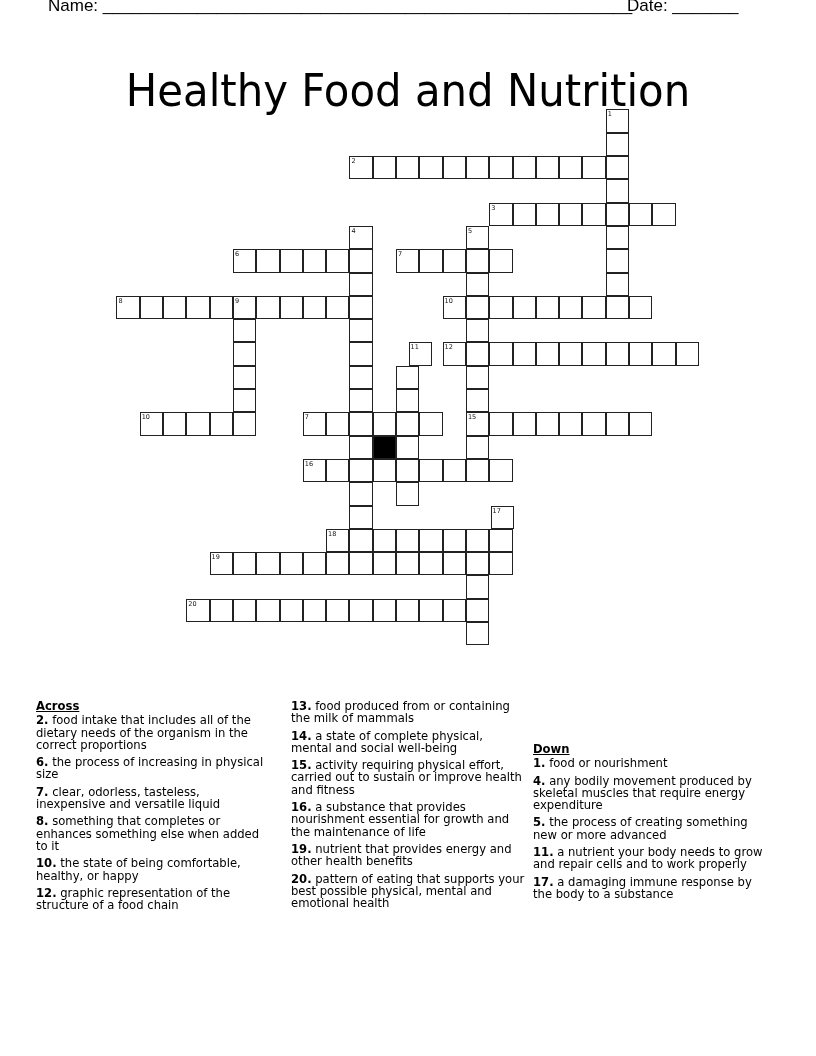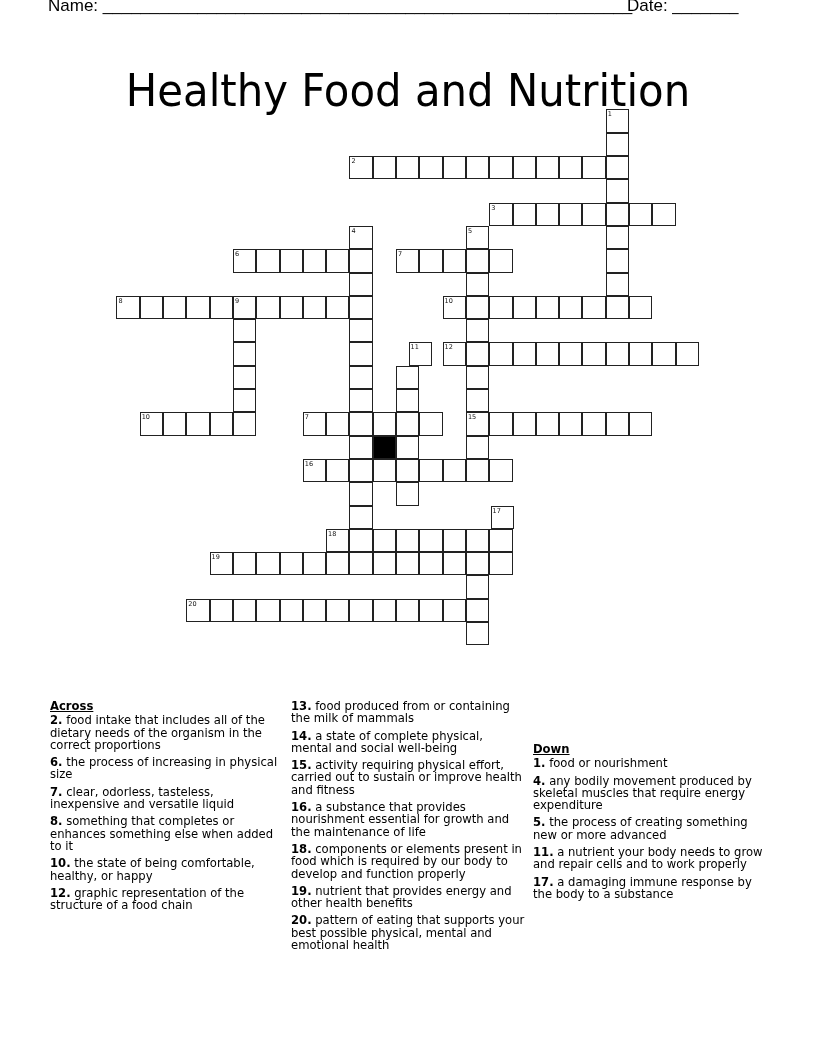--- a/index.html
+++ b/index.html
@@ -6,21 +6,21 @@
   body { width: 816px; height: 1056px; position: relative; overflow: hidden; font-family: "DejaVu Sans", sans-serif; color: #000; }
   .hdr { position: absolute; top: -4px; font-family: "Liberation Sans", sans-serif; font-size: 17px; }
   .hdr-name { left: 48px; }
   .hdr-date { left: 627px; }
   .title { position: absolute; top: 34px; left: 0; width: 816px; text-align: center; font-family: "DejaVu Sans", sans-serif; font-size: 45px; font-weight: normal; letter-spacing: 0px; transform: scaleX(0.93); }
   #grid { position: absolute; left: 0; top: 0; width: 816px; height: 700px; }
   .cell { position: absolute; width: 23.3px; height: 23.3px; box-sizing: border-box; border: 1.2px solid #222; background: #fff; margin-left: -0.6px; margin-top: -0.6px; }
   .cell.black { background: #000; }
   .num { position: absolute; left: 1px; top: 0px; font-size: 6.5px; line-height: 8px; font-family: "DejaVu Sans", sans-serif; color: #111; }
   .col { position: absolute; top: 700px; width: 236px; font-size: 11.6px; line-height: 12.3px; }
-  .col-1 { left: 50px; }
+  .col-1 { left: 36px; }
   .col-2 { left: 291px; }
   .col-3 { left: 533px; margin-top: 43px; }
   .sec-title { font-weight: bold; text-decoration: underline; margin-bottom: 2px; }
   .clue { margin-bottom: 5px; }
   .clue b { font-weight: bold; }
 </style>
 </head>
 <body>
 
 <div class="hdr hdr-name">Name: ________________________________________________________</div>
@@ -237,21 +237,20 @@
   <div class="clue"><b>8.</b> <span>something that completes or enhances something else when added to it</span></div>
   <div class="clue"><b>10.</b> <span>the state of being comfortable, healthy, or happy</span></div>
   <div class="clue"><b>12.</b> <span>graphic representation of the structure of a food chain</span></div>
 </div>
 
 <div class="col col-2">
   <div class="clue"><b>13.</b> <span>food produced from or containing the milk of mammals</span></div>
   <div class="clue"><b>14.</b> <span>a state of complete physical, mental and social well-being</span></div>
   <div class="clue"><b>15.</b> <span>activity requiring physical effort, carried out to sustain or improve health and fitness</span></div>
   <div class="clue"><b>16.</b> <span>a substance that provides nourishment essential for growth and the maintenance of life</span></div>
-  <div class="clue"><b>18.</b> <span>components or elements present in food which is required by our body to develop and function properly</span></div>
   <div class="clue"><b>19.</b> <span>nutrient that provides energy and other health benefits</span></div>
   <div class="clue"><b>20.</b> <span>pattern of eating that supports your best possible physical, mental and emotional health</span></div>
 </div>
 
 <div class="col col-3">
   <div class="sec-title">Down</div>
   <div class="clue"><b>1.</b> <span>food or nourishment</span></div>
   <div class="clue"><b>4.</b> <span>any bodily movement produced by skeletal muscles that require energy expenditure</span></div>
   <div class="clue"><b>5.</b> <span>the process of creating something new or more advanced</span></div>
   <div class="clue"><b>11.</b> <span>a nutrient your body needs to grow and repair cells and to work properly</span></div>

